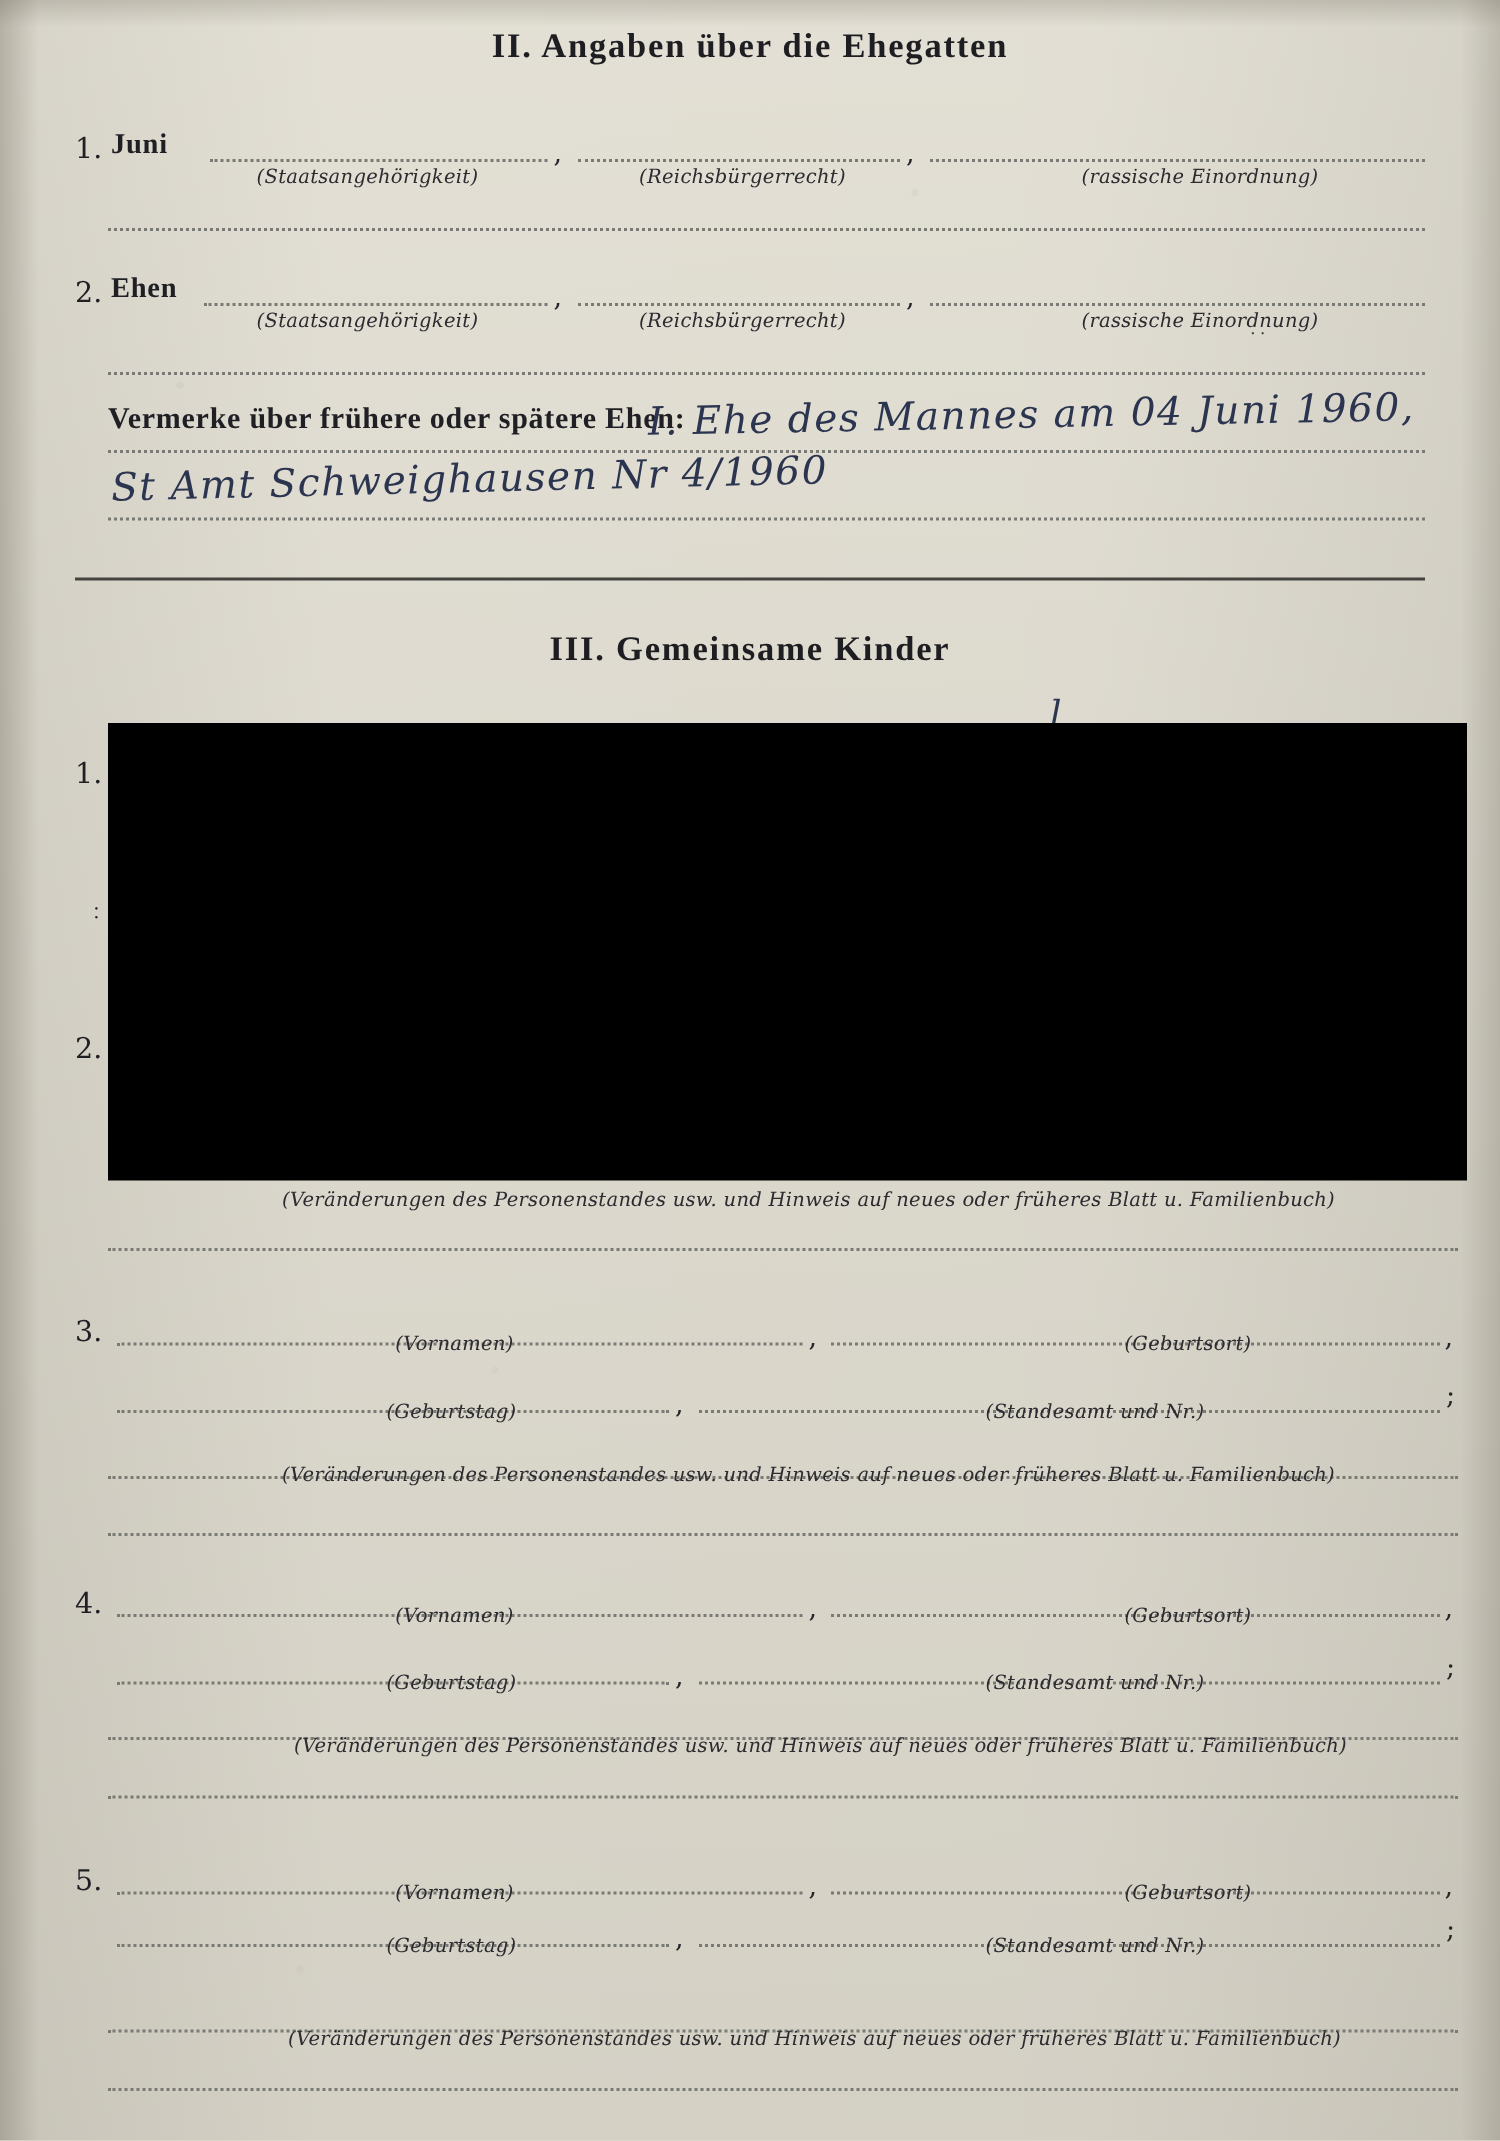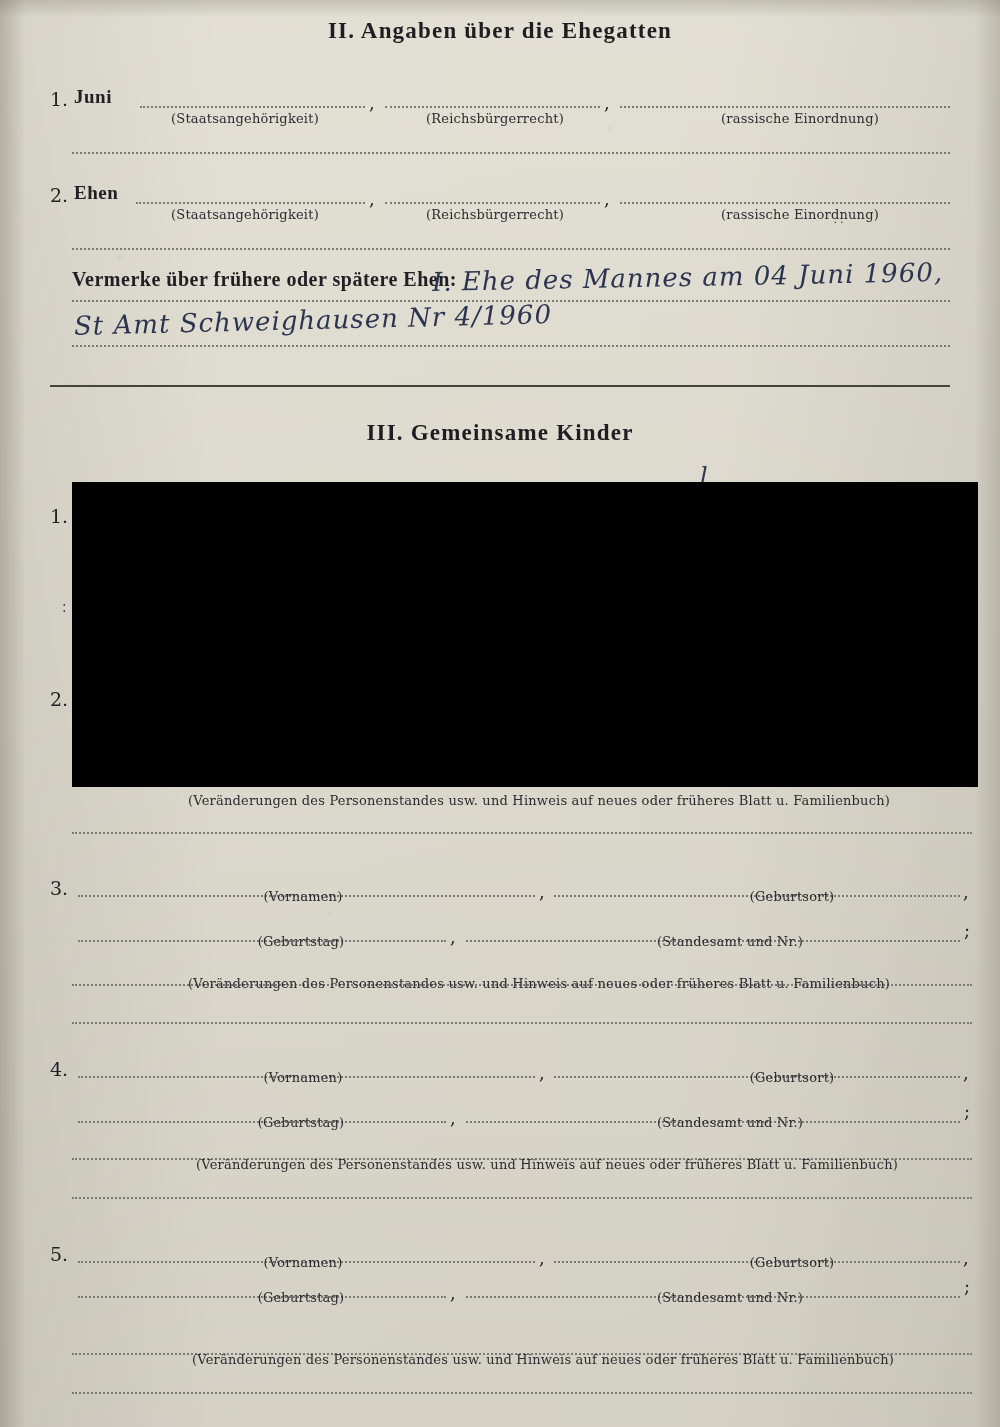--- a/index.html
+++ b/index.html
@@ -74,20 +74,21 @@
     border-bottom: 2px solid #44443f;
     height: 0;
   }
   .caption {
     position: absolute;
     font-size: 13px;
     color: #2b2b30;
     text-align: center;
     white-space: nowrap;
     letter-spacing: 0.2px;
+    font-style: italic;
   }
   .comma {
     position: absolute;
     font-size: 18px;
     color: #26262a;
   }
   .handwriting {
     position: absolute;
     font-family: "DejaVu Serif", serif;
     font-style: italic;

